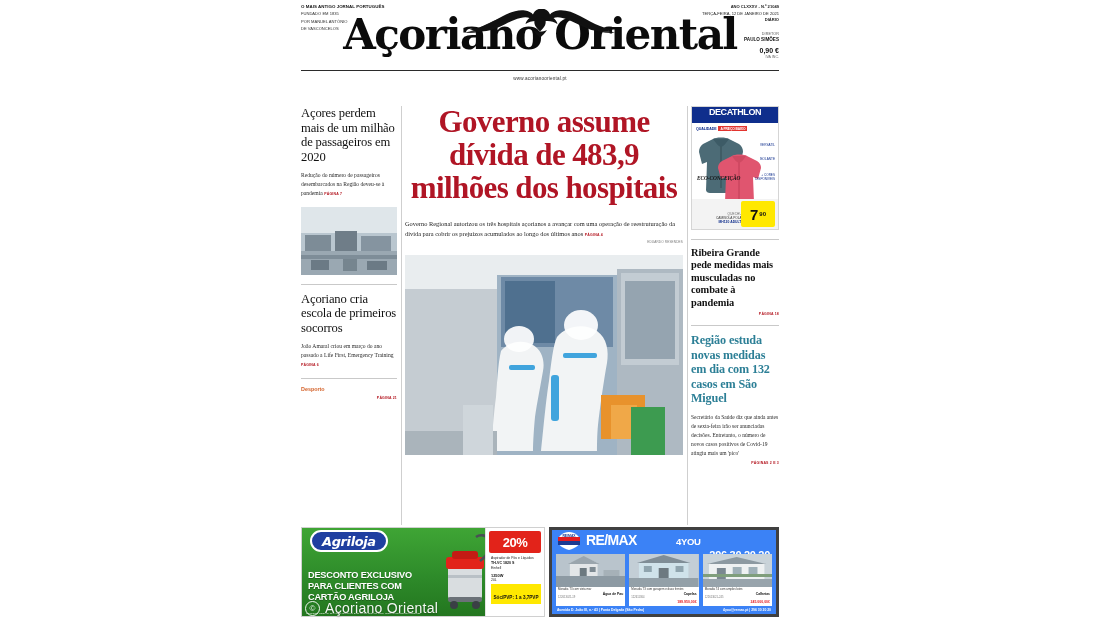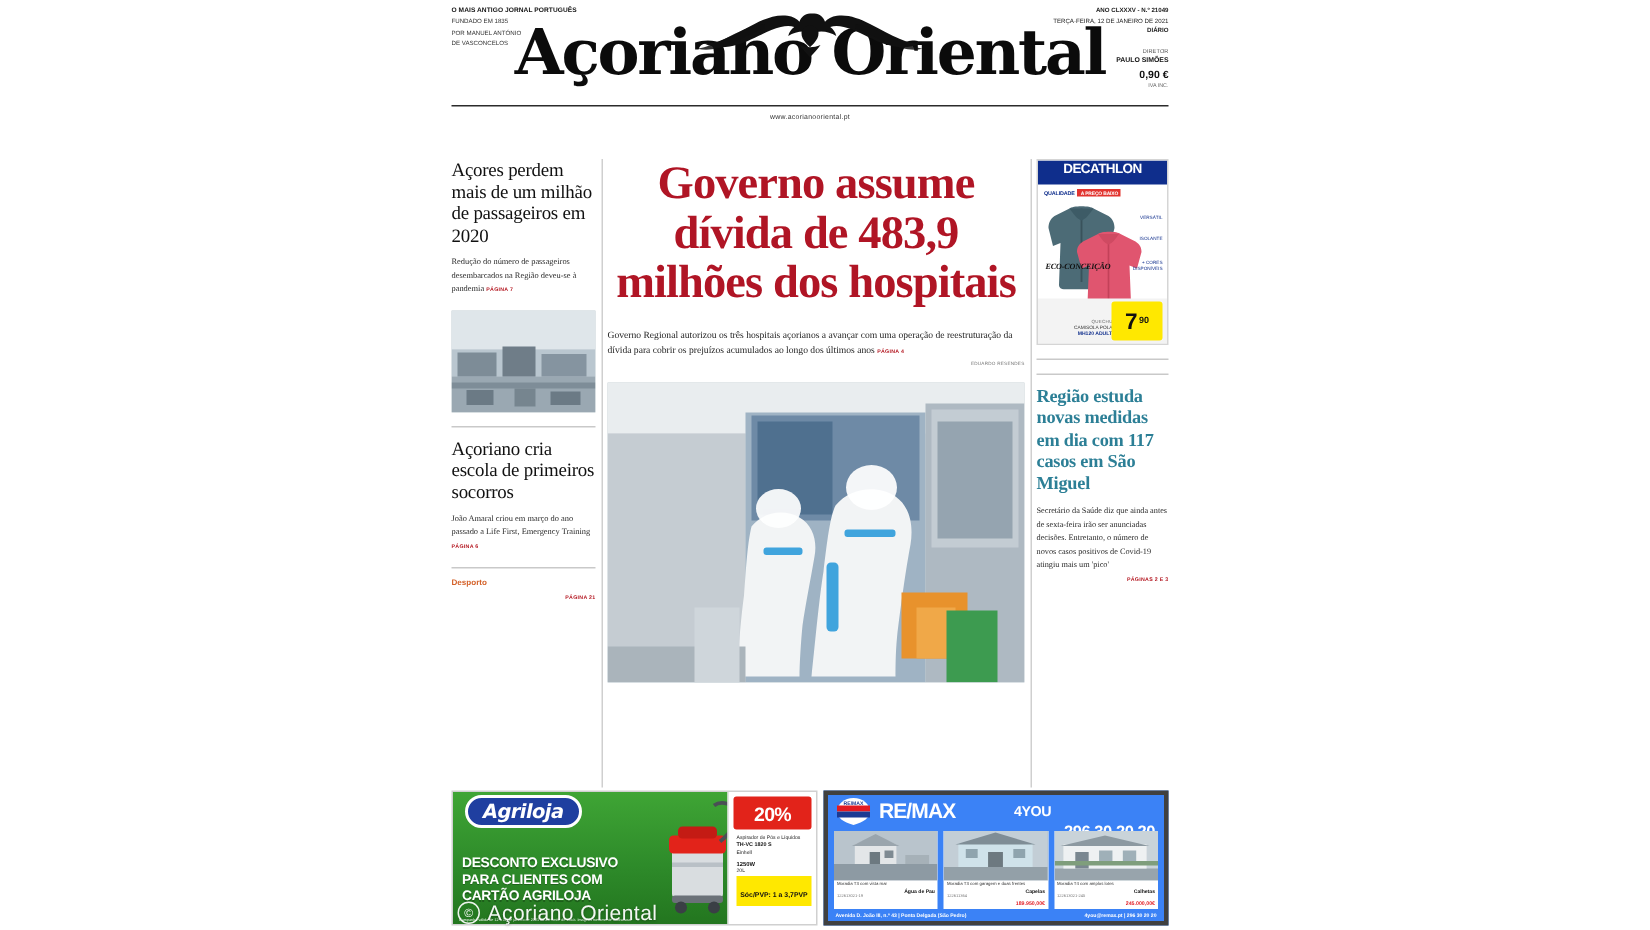--- a/index.html
+++ b/index.html
@@ -423,25 +423,29 @@
             </div>
             <div class="dec-price">
               <span class="num">7</span>
               <span class="cents">90</span>
             </div>
           </div>
         </div>
 
         <hr class="hr-l">
 
+        <div>
+          <h2 class="hl-r">Ribeira Grande pede medidas mais musculadas no combate à pandemia</h2>
+          <span class="pg pg-right">PÁGINA 18</span>
+        </div>
 
         <hr class="hr-l">
 
         <div>
-          <h2 class="hl-teal">Região estuda novas medidas em dia com 117 casos em São Miguel</h2>
+          <h2 class="hl-teal">Região estuda novas medidas em dia com 132 casos em São Miguel</h2>
           <p class="body-r"><span>Secretário da Saúde diz que ainda antes de sexta-feira irão ser anunciadas decisões. Entretanto, o número de novos casos positivos de Covid-19 atingiu mais um 'pico'</span></p>
           <span class="pg pg-right">PÁGINAS 2 E 3</span>
         </div>
       </div>
     </div>
 
     <div class="ads">
 
       <div class="ad-agri">
         <div class="agri-logo">

